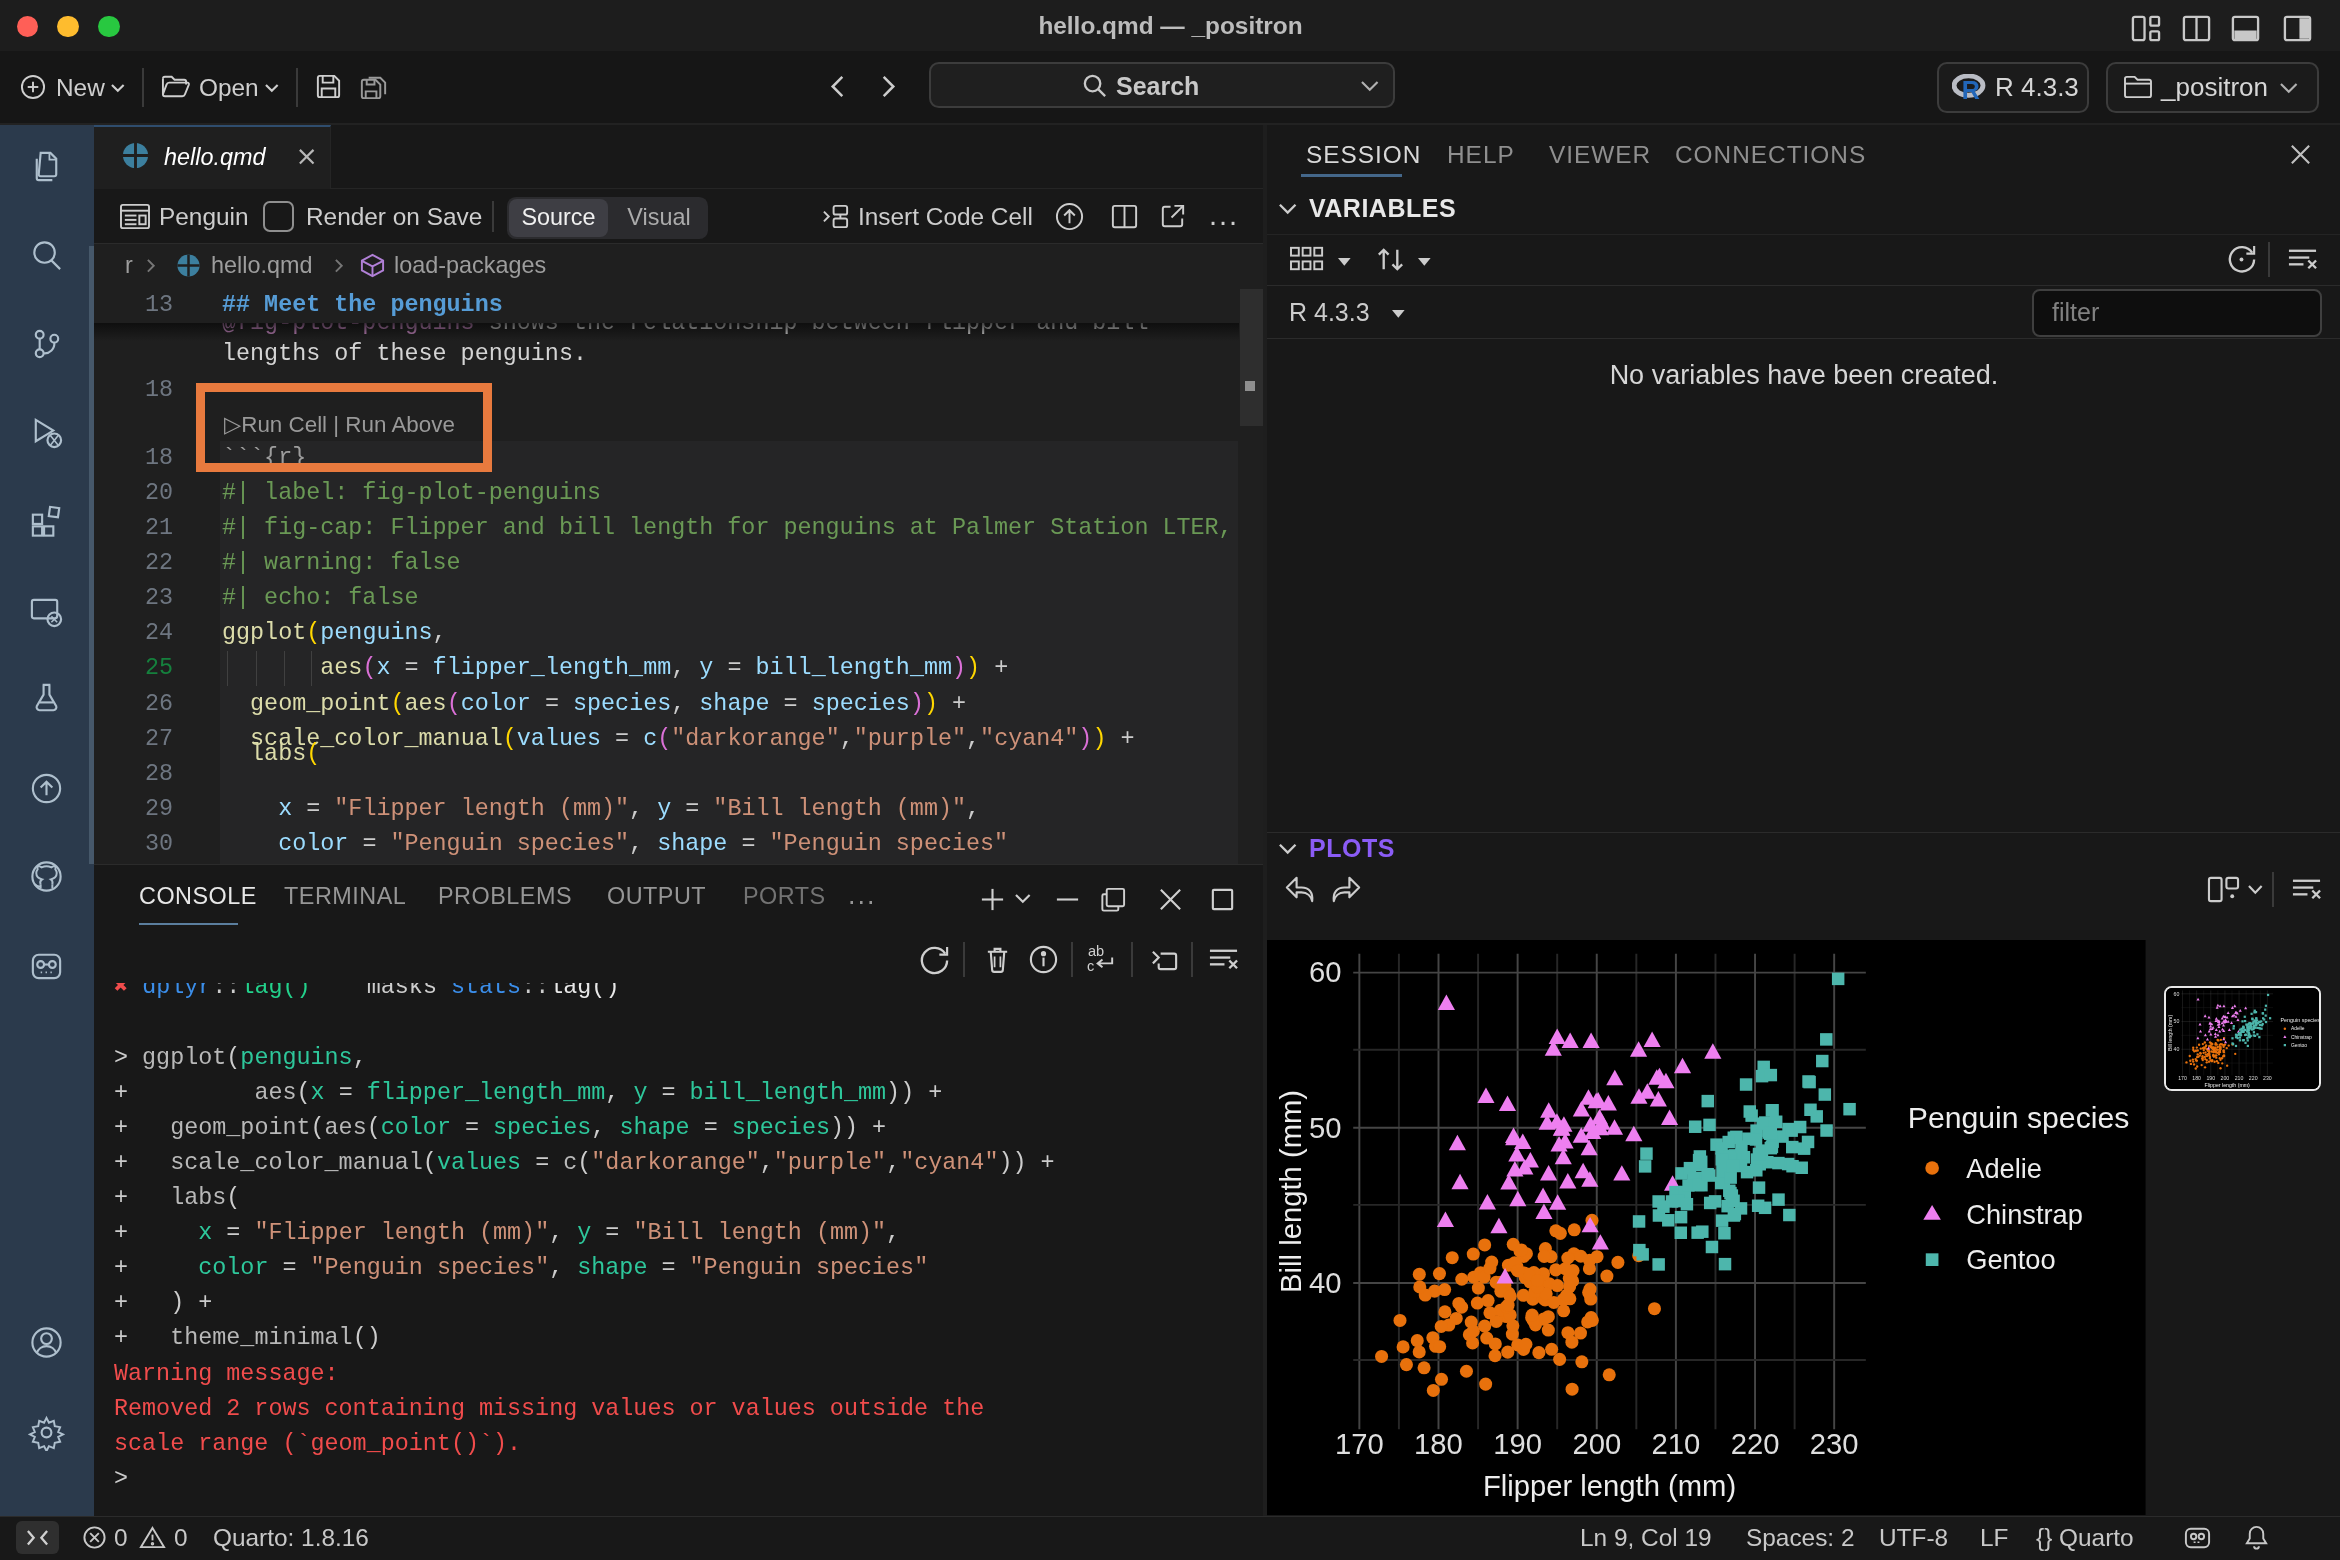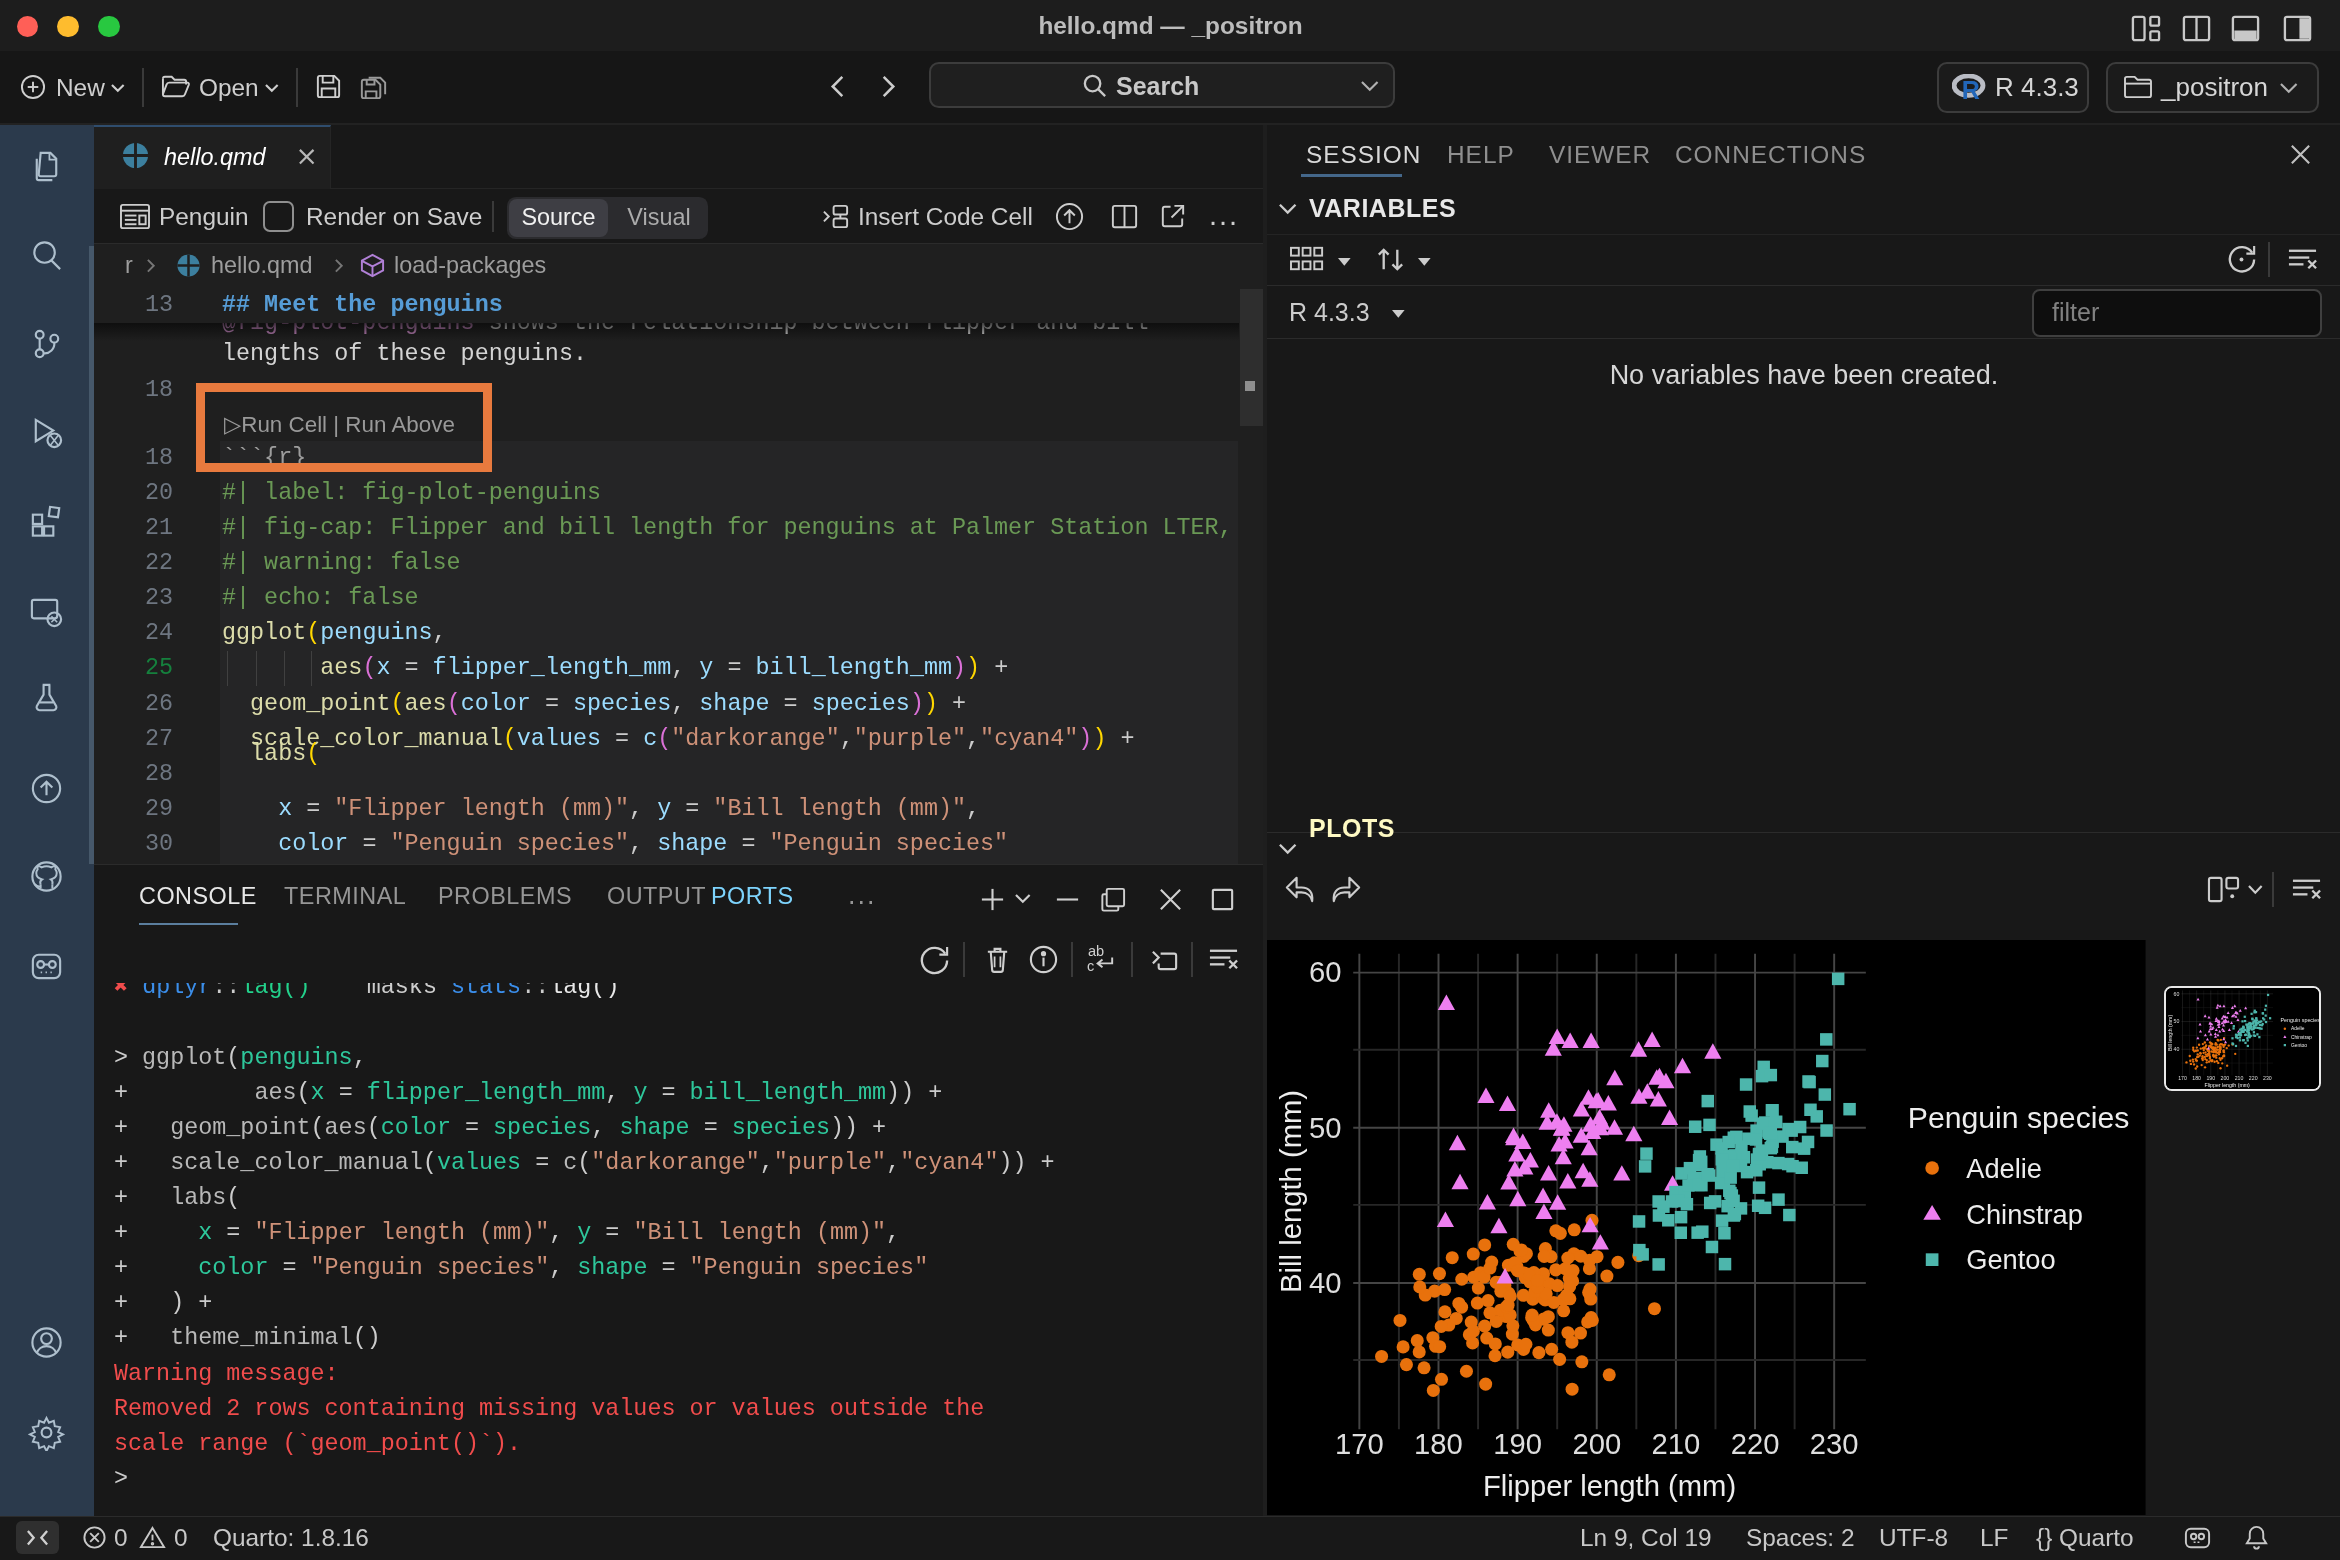--- a/index.html
+++ b/index.html
@@ -260,21 +260,21 @@
 <div class="abs" style="left:94px;top:323px;width:1145px;height:17.6px;background:linear-gradient(rgba(8,8,8,0.72),rgba(31,31,31,0))"></div>
 <div class="abs" style="left:1239px;top:287px;width:24.4px;height:577px;background:#1f1f1f"></div>
 <div class="abs" style="left:1240px;top:289px;width:23.4px;height:137px;background:#2e2e2e"></div>
 <div class="abs" style="left:1245px;top:381px;width:9.8px;height:9.8px;background:#8f8f8f"></div>
 <div class="abs" style="left:89px;top:246px;width:4.9px;height:618px;background:#46586a"></div>
 <div class="abs" style="left:94px;top:864px;width:1169px;height:651px;background:#181818;border-top:1px solid #2b2b2b"></div>
 <div class="abs" style="left:139px;top:883px;height:27px;line-height:27px;color:#e7e7e7;font-size:23.4px;letter-spacing:0.5px">CONSOLE</div>
 <div class="abs" style="left:284px;top:883px;height:27px;line-height:27px;color:#969696;font-size:23.4px;letter-spacing:0.5px">TERMINAL</div>
 <div class="abs" style="left:438px;top:883px;height:27px;line-height:27px;color:#969696;font-size:23.4px;letter-spacing:0.5px">PROBLEMS</div>
 <div class="abs" style="left:607px;top:883px;height:27px;line-height:27px;color:#969696;font-size:23.4px;letter-spacing:0.5px">OUTPUT</div>
-<div class="abs" style="left:711px;top:883px;height:27px;line-height:27px;color:#7dd3fc;font-size:23.4px;letter-spacing:0.5px">PORTS</div>
+<div class="abs" style="left:743px;top:883px;height:27px;line-height:27px;color:#737373;font-size:23.4px;letter-spacing:0.5px">PORTS</div>
 <div class="abs" style="left:139px;top:923px;width:99px;height:2px;background:#5b7e9e"></div>
 <div class="abs" style="left:848px;top:893px;width:39px;height:7.8px;color:#969696;font-size:27px;line-height:5.9px;letter-spacing:2px">...</div>
 <svg class="abs" style="left:979px;top:886px" width="27" height="27" viewBox="0 0 28 28" fill="none" stroke="#cfcfcf" stroke-width="2.2">
       <line x1="14" y1="3" x2="14" y2="25"></line>
       <line x1="3" y1="14" x2="25" y2="14"></line>
     </svg>
     <svg class="abs" style="left:1014px;top:893px" width="17.6" height="12.7" viewBox="0 0 18 13">
       <path d="M2 2 L9 9 L16 2" fill="none" stroke="#cfcfcf" stroke-width="2.2"></path>
     </svg>
     <svg class="abs" style="left:1054px;top:886px" width="27" height="27" viewBox="0 0 28 28">
@@ -389,21 +389,21 @@
       <path d="M2 2 L15 2 L8.5 10 Z" fill="#cccccc"></path>
     </svg>
     <div class="abs" style="left:2032px;top:289px;width:290px;height:48px;background:#0e0e0e;border:2px solid #3f3f3f;border-radius:7.8px"></div>
 <div class="abs" style="left:2052px;top:298px;height:29px;line-height:29px;color:#818181;font-size:25px">filter</div>
 <div class="abs" style="left:1267px;top:338px;width:1074px;height:1px;background:#2b2b2b"></div>
 <div class="abs" style="left:1267px;top:356px;width:1074px;height:39px;line-height:39px;text-align:center;color:#d6d6d6;font-size:27px">No variables have been created.</div>
 <div class="abs" style="left:1267px;top:832px;width:1074px;height:1px;background:#2b2b2b"></div>
 <svg class="abs" style="left:1276px;top:837px" width="23.4" height="23.4" viewBox="0 0 24 24">
       <path d="M4 8 L12 16 L20 8" fill="none" stroke="#cccccc" stroke-width="2.4"></path>
     </svg>
-    <div class="abs" style="left:1309px;top:814px;height:29px;line-height:29px;color:#fef9c3;font-size:25px;font-weight:bold;letter-spacing:0.5px">PLOTS</div>
+    <div class="abs" style="left:1309px;top:834px;height:29px;line-height:29px;color:#8b5cf6;font-size:25px;font-weight:bold;letter-spacing:0.5px">PLOTS</div>
 <svg class="abs" style="left:1281px;top:870px" width="39" height="37" viewBox="0 0 40 38" fill="none" stroke="#cccccc" stroke-width="2.2">
       <path d="M16 8 L6 18 L16 28 v-5 h5 c6 0 10 4 11 9 1-9-3-14-11-14 h-5 z" stroke-linejoin="round"></path>
     </svg>
     <svg class="abs" style="left:1326px;top:870px" width="39" height="37" viewBox="0 0 40 38" fill="none" stroke="#cccccc" stroke-width="2.2">
       <path d="M24 8 L34 18 L24 28 v-5 h-5 c-6 0-10 4-11 9 -1-9 3-14 11-14 h5 z" stroke-linejoin="round"></path>
     </svg>
     <svg class="abs" style="left:2206px;top:874px" width="35" height="31" viewBox="0 0 36 32" fill="none" stroke="#cccccc" stroke-width="2.2">
       <rect x="3" y="4" width="13" height="24" rx="2"></rect>
       <rect x="21" y="4" width="12" height="11" rx="2"></rect>
       <circle cx="27" cy="23" r="2" fill="#cccccc" stroke="none"></circle>

